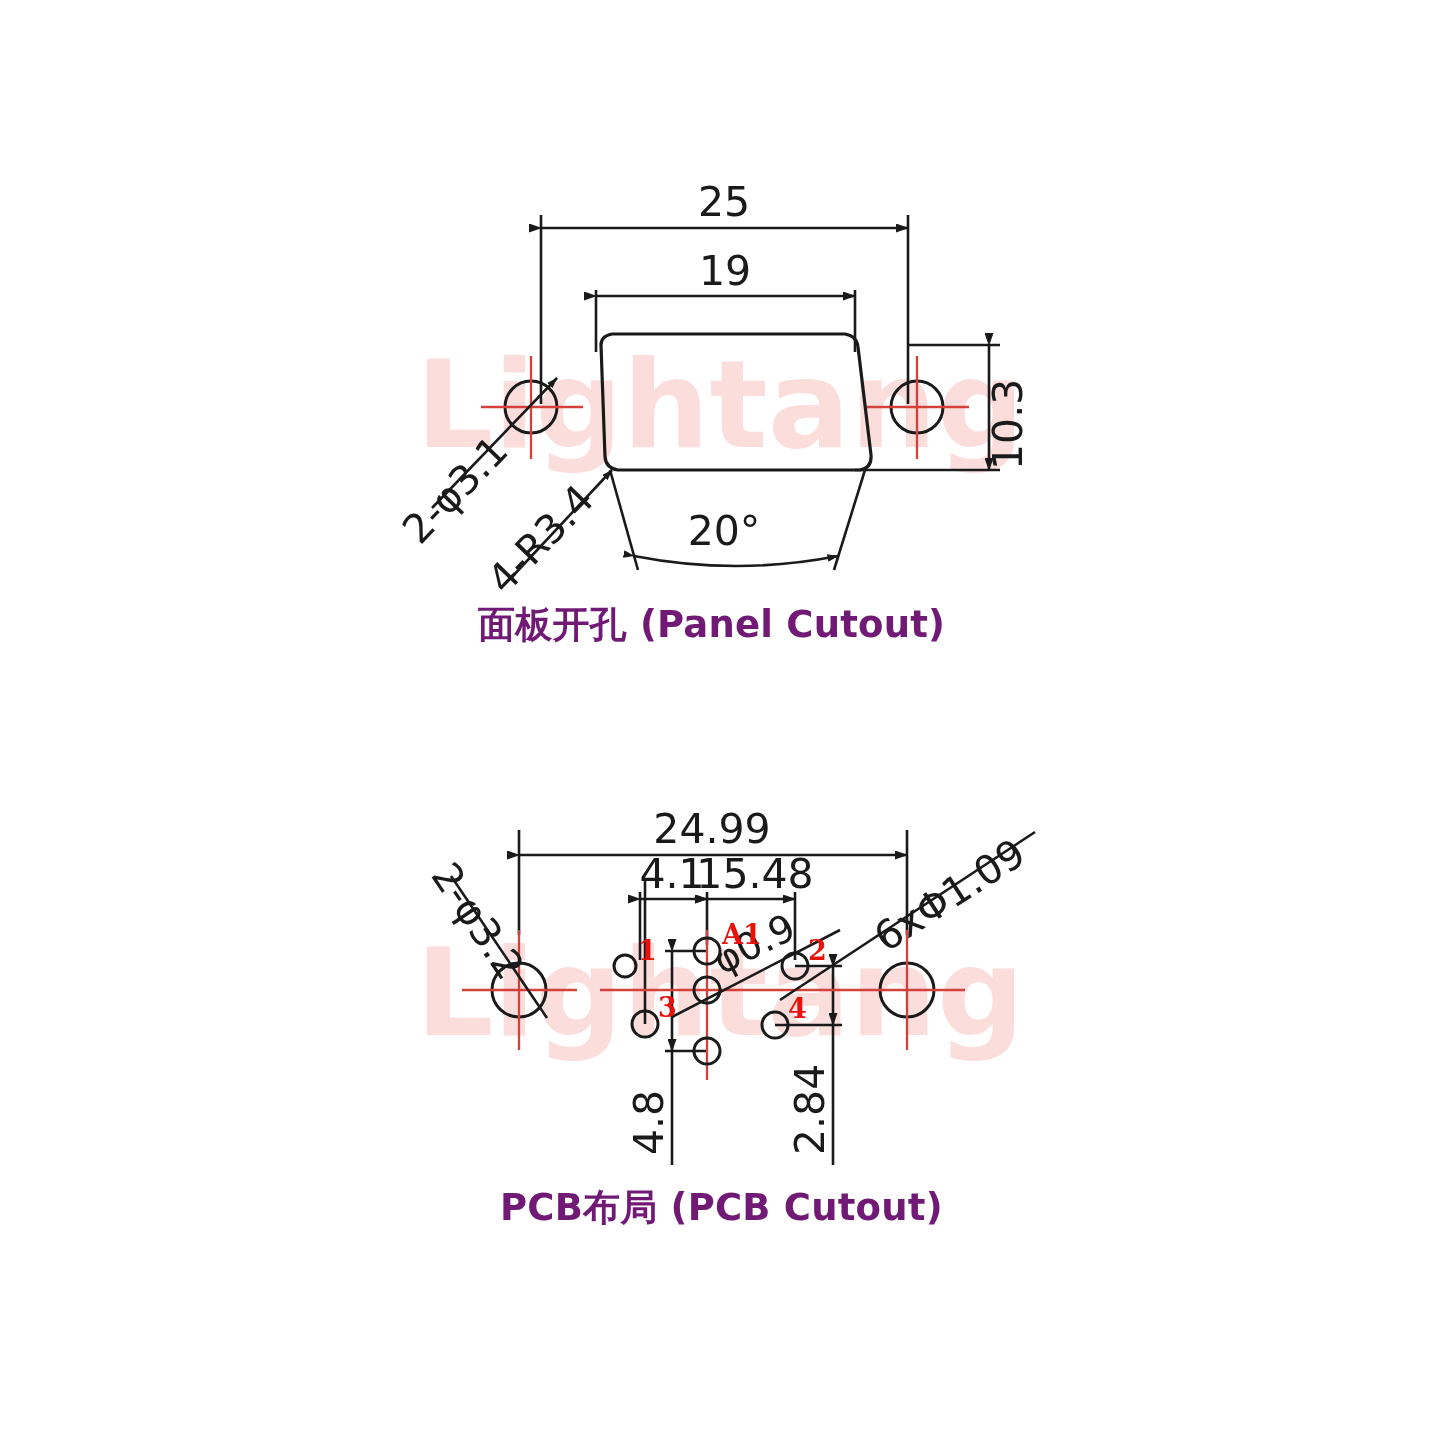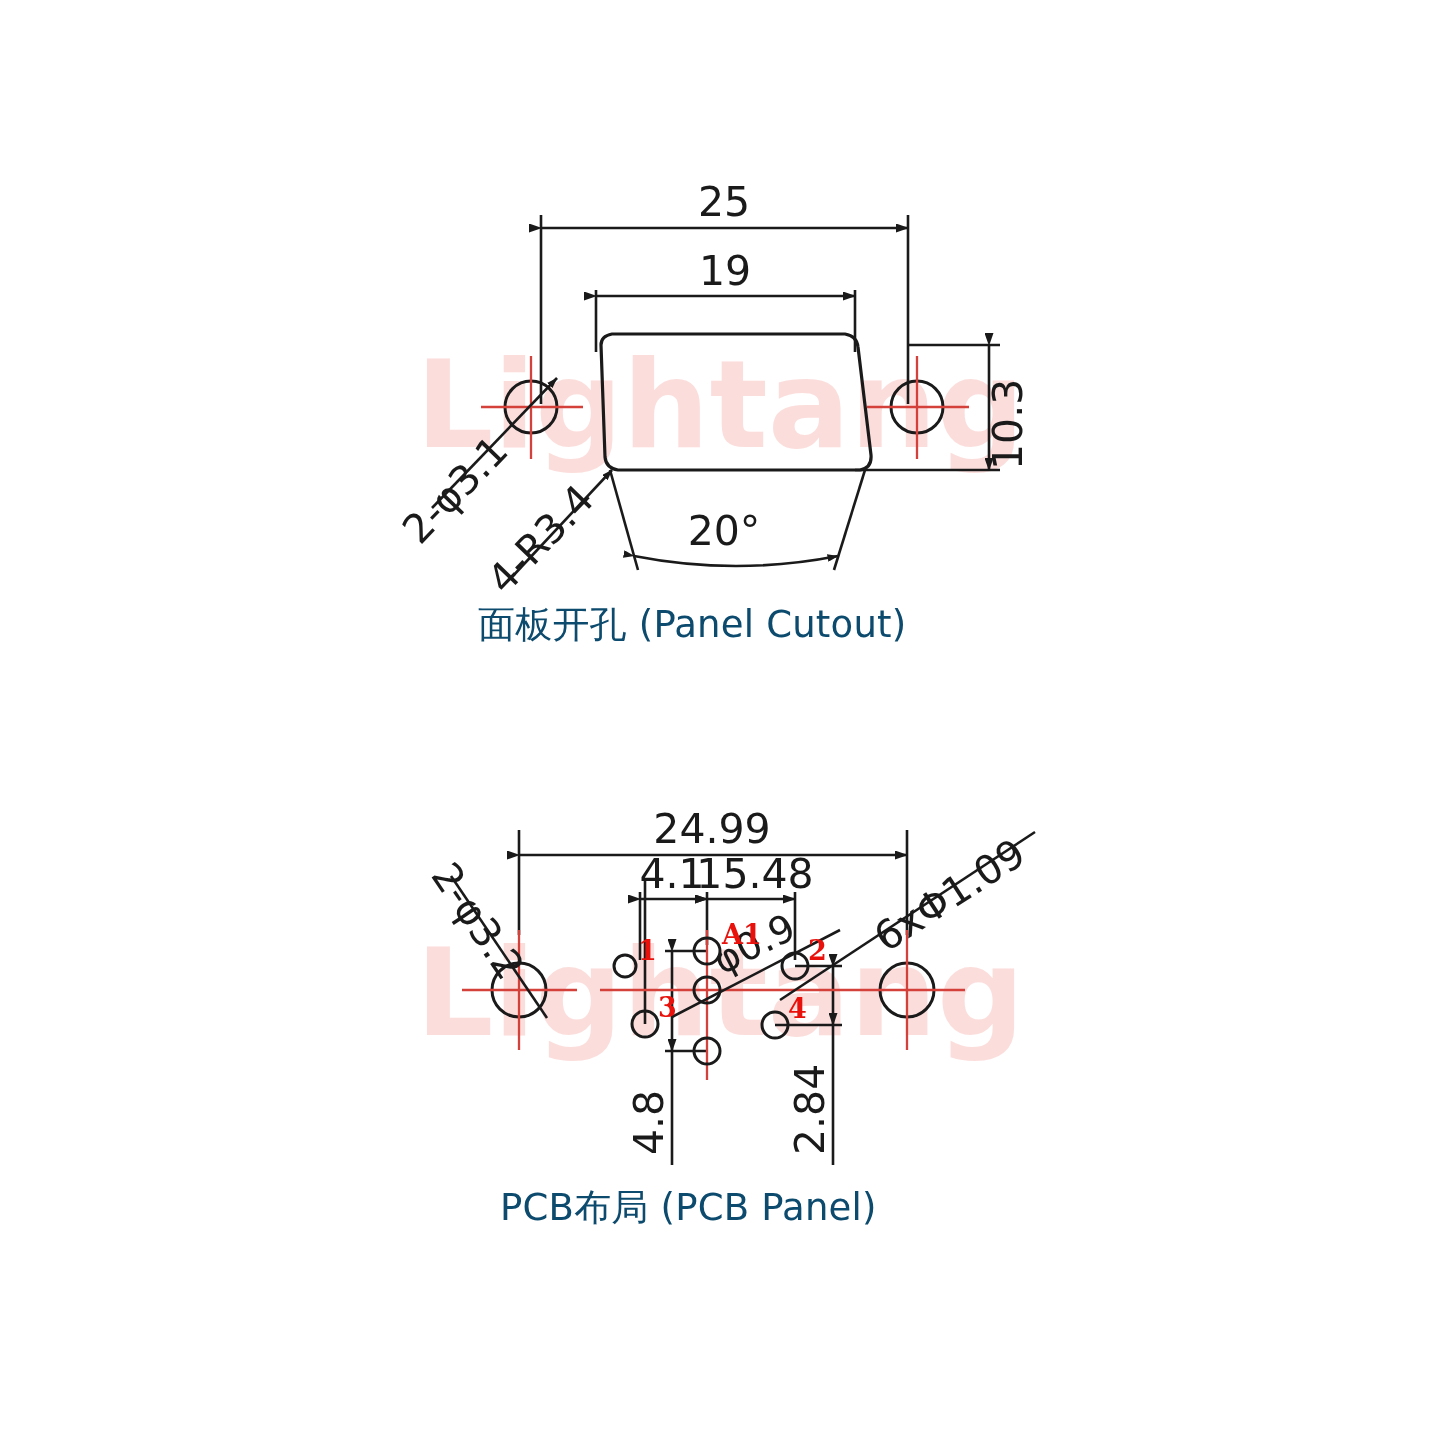--- a/index.html
+++ b/index.html
@@ -1,22 +1,22 @@
 <!DOCTYPE html>
 <html><head>
 <meta charset="utf-8">
 <style>
   html,body{margin:0;padding:0;background:#ffffff;}
   body{width:1440px;height:1440px;position:relative;overflow:hidden;
        font-family:"DejaVu Sans","Liberation Sans",sans-serif;}
   #stage{position:absolute;left:0;top:0;width:1440px;height:1440px;}
   svg{display:block;}
-  .cap{position:absolute;white-space:nowrap;color:#0c4a6e;
+  .cap{position:absolute;white-space:nowrap;color:#701a75;
        font-family:"DejaVu Sans","Liberation Sans",sans-serif;
-       font-size:37px;font-weight:400;letter-spacing:0.2px;}
+       font-size:37px;font-weight:700;letter-spacing:0.2px;}
   #cap-panel{left:478px;top:600px;}
   #cap-pcb{left:500px;top:1183px;}
 </style>
 </head>
 <body>
 
 <div id="stage">
 <svg width="1440" height="1440" viewBox="0 0 1440 1440">
 
   <defs>
@@ -151,15 +151,15 @@
     <text x="638" y="960">1</text>
     <text x="658" y="1017">3</text>
     <text x="722" y="944">A1</text>
     <text x="808" y="960">2</text>
     <text x="788" y="1018">4</text>
   </g>
 
 </svg>
 
 <div class="cap" id="cap-panel">面板开孔 (Panel Cutout)</div>
-<div class="cap" id="cap-pcb">PCB布局 (PCB Panel)</div>
+<div class="cap" id="cap-pcb">PCB布局 (PCB Cutout)</div>
 
 </div>
 
 </body></html>

